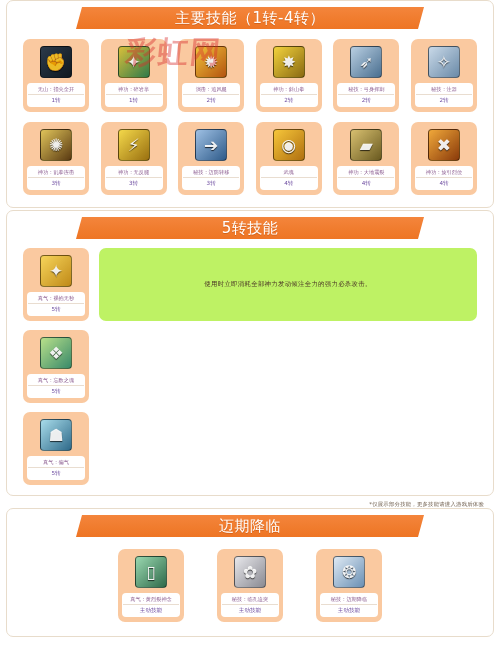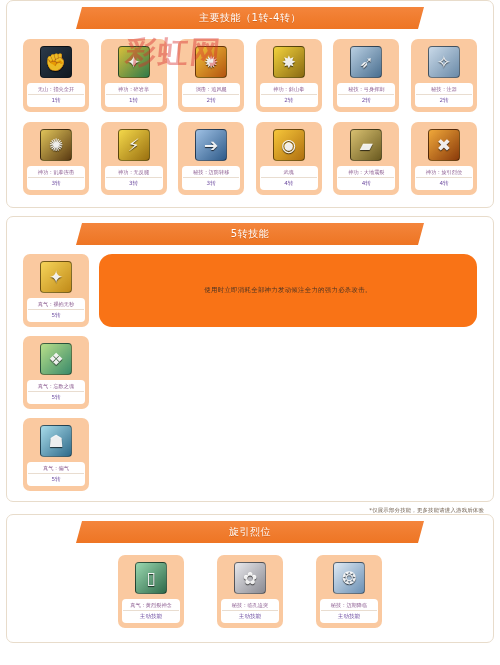--- a/index.html
+++ b/index.html
@@ -20,36 +20,36 @@
 
   
   .panel{
     position:relative;
     margin:0 6px;
     background:#ffffff;
     border:1px solid #e8dccb;
     border-radius:7px;
     box-sizing:border-box;
   }
-  .panel + .panel{margin-top:8px;}
+  .panel + .panel{margin-top:2px;}
 
   
   .banner-wrap{
     position:relative;
     height:22px;
     margin-top:6px;
   }
   .banner{
     position:absolute;
     left:69px; right:69px;
     top:0; height:22px;
     background:linear-gradient(180deg,#f4853c 0%,#f07c2e 55%,#ee7524 100%);
     display:flex;align-items:center;justify-content:center;
     color:#ffffff;
-    font-size:10px;
+    font-size:15px;
     letter-spacing:.5px;
     -webkit-clip-path:polygon(6px 0,100% 0,calc(100% - 6px) 100%,0 100%);
     clip-path:polygon(6px 0,100% 0,calc(100% - 6px) 100%,0 100%);
   }
   .banner span{text-shadow:0 1px 0 rgba(160,60,0,.35);}
 
   
   .grid{
     display:flex;
     justify-content:space-between;
@@ -124,22 +124,22 @@
   }
   .row:last-child{margin-bottom:0;}
   .row .card{
     width:66px;
     justify-content:flex-start;
     align-self:flex-start;
   }
   .desc{
     flex:1;
     margin-left:10px;
-    background:#f97316;
-    border-radius:13px;
+    background:#bef264;
+    border-radius:7px;
     display:flex;align-items:center;justify-content:center;
     color:#4a3425;
     font-size:6.4px;
     letter-spacing:.3px;
     text-align:center;
     padding:6px 10px;
     box-sizing:border-box;
   }
 
   
@@ -340,21 +340,21 @@
         </div>
       </div>
     </div>
   </div>
 
   <div class="note">*仅展示部分技能，更多技能请进入游戏后体验</div>
 
   <div class="panel">
     <div class="banner-wrap">
       <div class="banner">
-        <span>旋引烈位</span>
+        <span>迈期降临</span>
       </div>
     </div>
 
     <div class="grid sup">
       <div class="card">
         <div class="icon" style="background: linear-gradient(135deg, rgb(154, 216, 176), rgb(47, 106, 74));">
             <div class="glyph">▯</div>
           </div>
         <div class="labelbox">
           <span class="nm">真气：黄烈裂神念</span>

